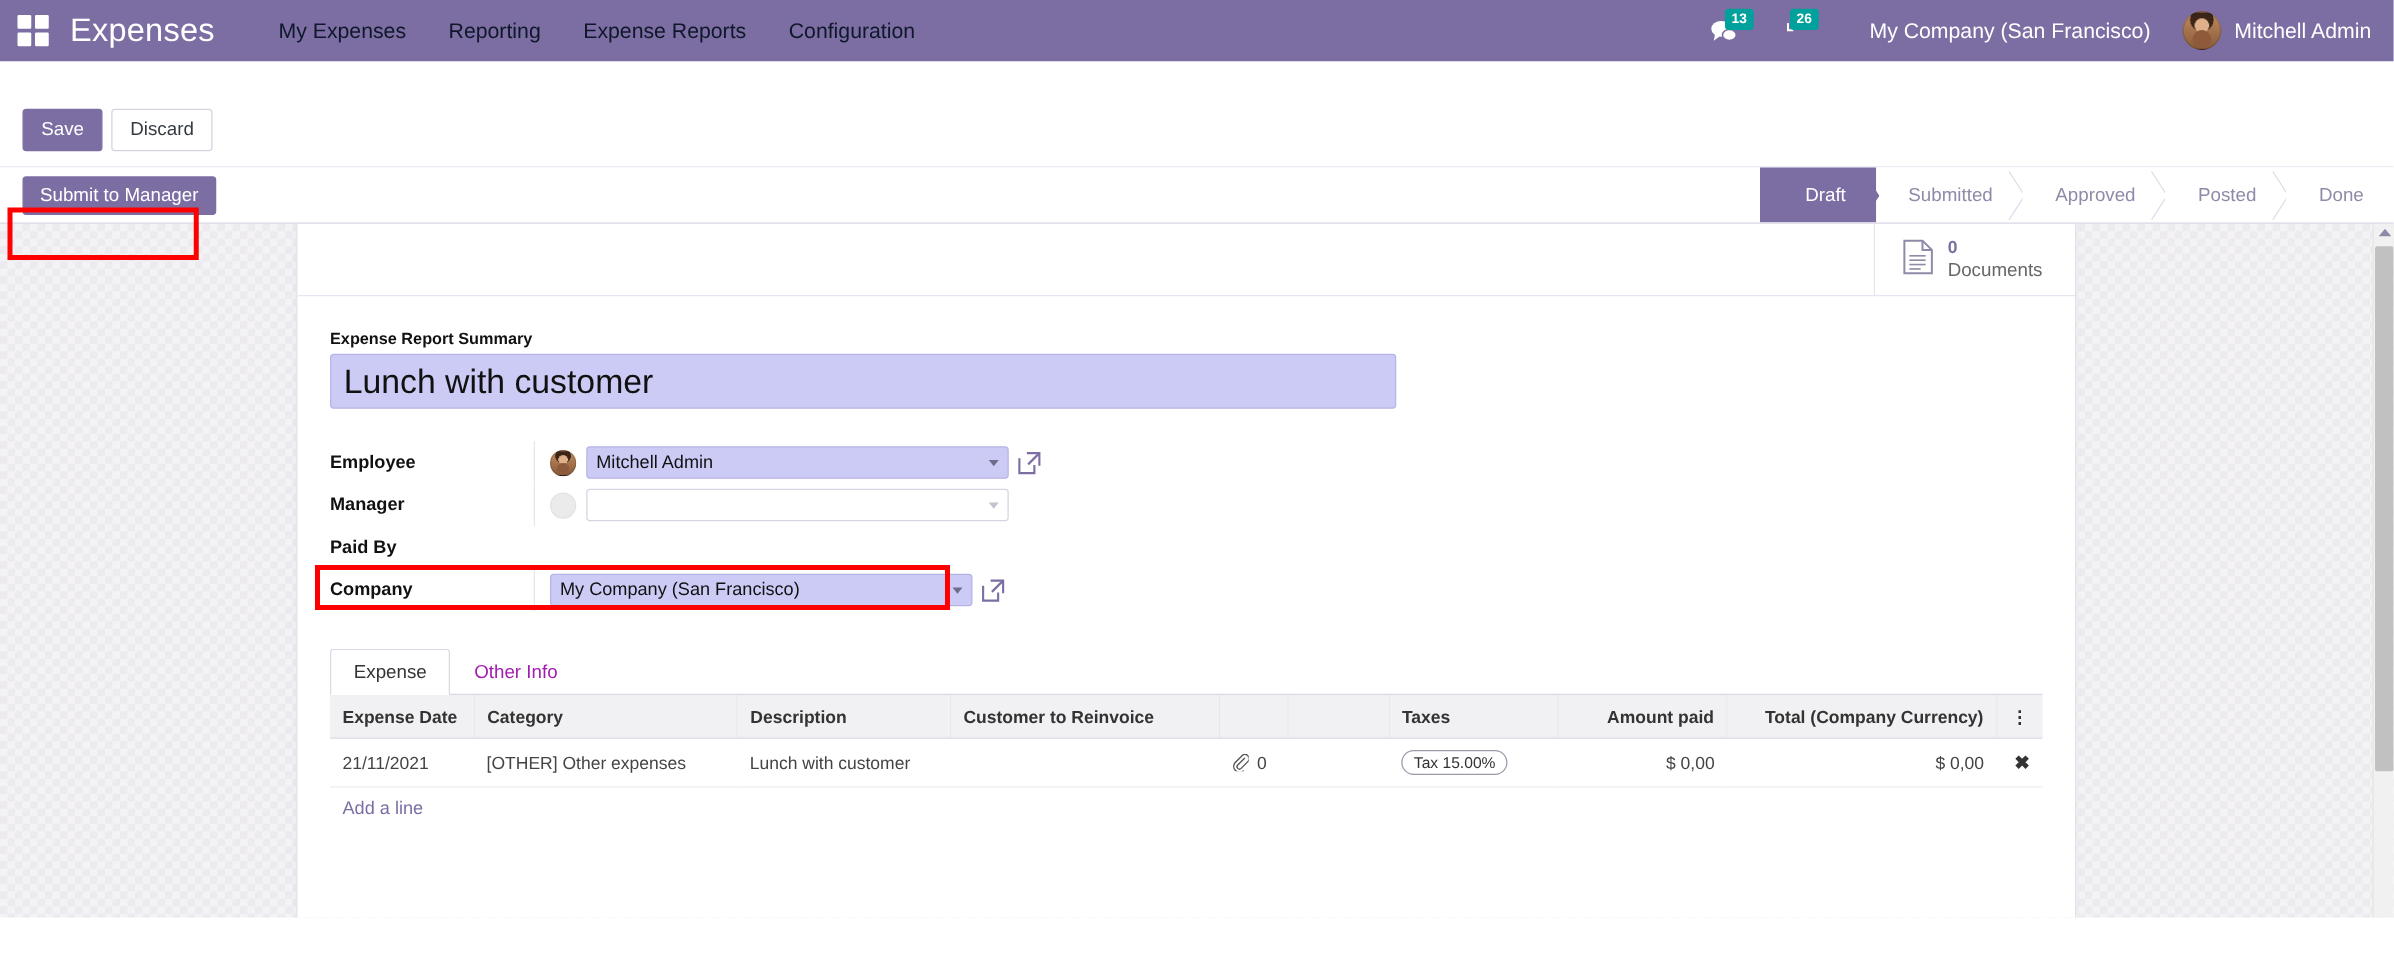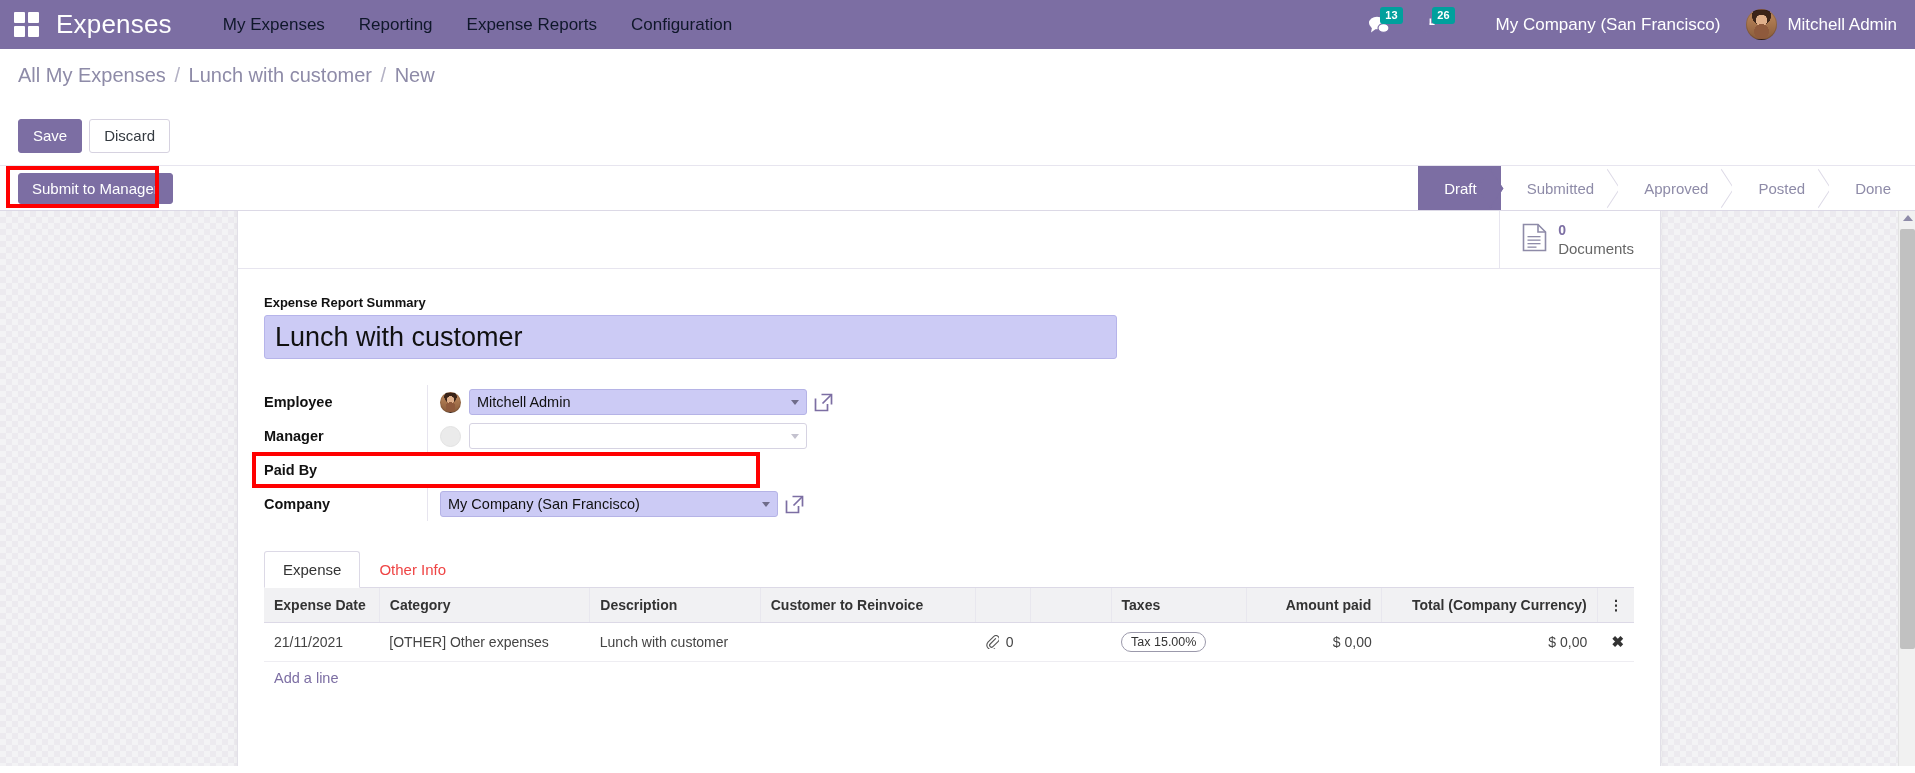--- a/index.html
+++ b/index.html
@@ -176,21 +176,21 @@
     background: #7C6EA3;
     color: #ffffff;
     font-weight: normal;
   }
   .st.active::after {
     border-top-color: #7C6EA3;
     border-right-color: #7C6EA3;
     background: #7C6EA3;
     z-index: 2;
   }
-  .st.first { padding-left: 26px; }
+  .st.first { padding-left: 36px; }
 
   
   .content-wrap {
     position: relative;
     height: 556px;
     background-color: #f3f3f5;
     background-image:
       linear-gradient(45deg, #eceaef 25%, transparent 25%, transparent 75%, #eceaef 75%),
       linear-gradient(45deg, #eceaef 25%, transparent 25%, transparent 75%, #eceaef 75%);
     background-size: 12px 12px;
@@ -334,21 +334,21 @@
   .tabs-wrap { margin-top: 30px; }
   .tabs {
     display: flex;
     border-bottom: 1px solid #dcd9e6;
     padding-left: 0;
   }
   .tab {
     font-size: 15px;
     padding: 9px 18px;
     cursor: pointer;
-    color: #ef4444;
+    color: #a21caf;
     border: 1px solid transparent;
     border-bottom: none;
     border-radius: 3px 3px 0 0;
     margin-bottom: -1px;
     white-space: nowrap;
   }
   .tab.active {
     color: #333;
     background: #ffffff;
     border-color: #dcd9e6;
@@ -484,27 +484,20 @@
 
   <div class="nav-company">My Company (San Francisco)</div>
 
   <div class="nav-user">
     <span class="avatar-nav"></span>
     <span>Mitchell Admin</span>
   </div>
 </div>
 
 <div class="cp">
-  <div class="breadcrumb">
-    <span class="bc-link">All My Expenses</span>
-    <span class="bc-sep">/</span>
-    <span class="bc-link">Lunch with customer</span>
-    <span class="bc-sep">/</span>
-    <span class="bc-current">New</span>
-  </div>
 
   <div class="btn-row">
     <button class="btn btn-primary">Save</button>
     <button class="btn btn-secondary">Discard</button>
   </div>
 
   <div class="cp-divider"></div>
 
   <div class="sb-row">
     <div class="sb-left">

